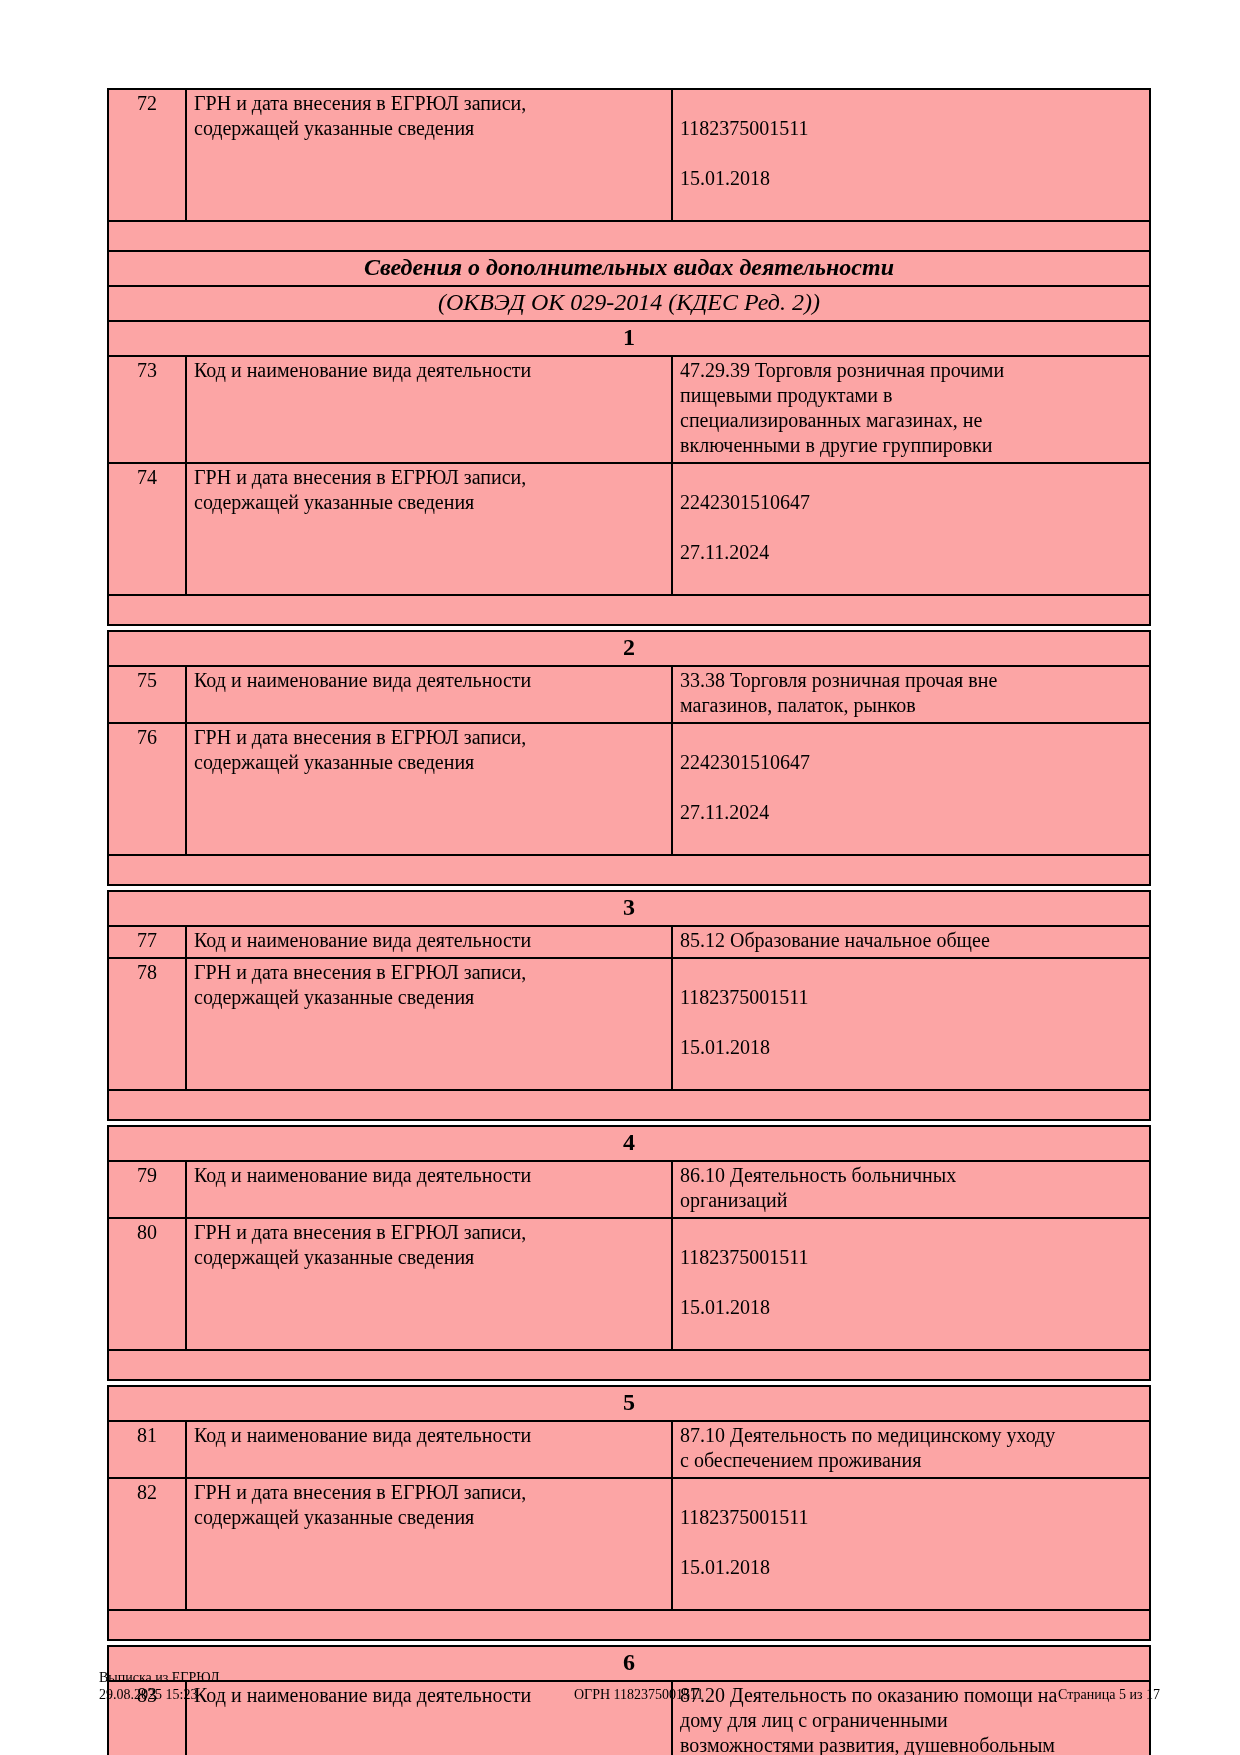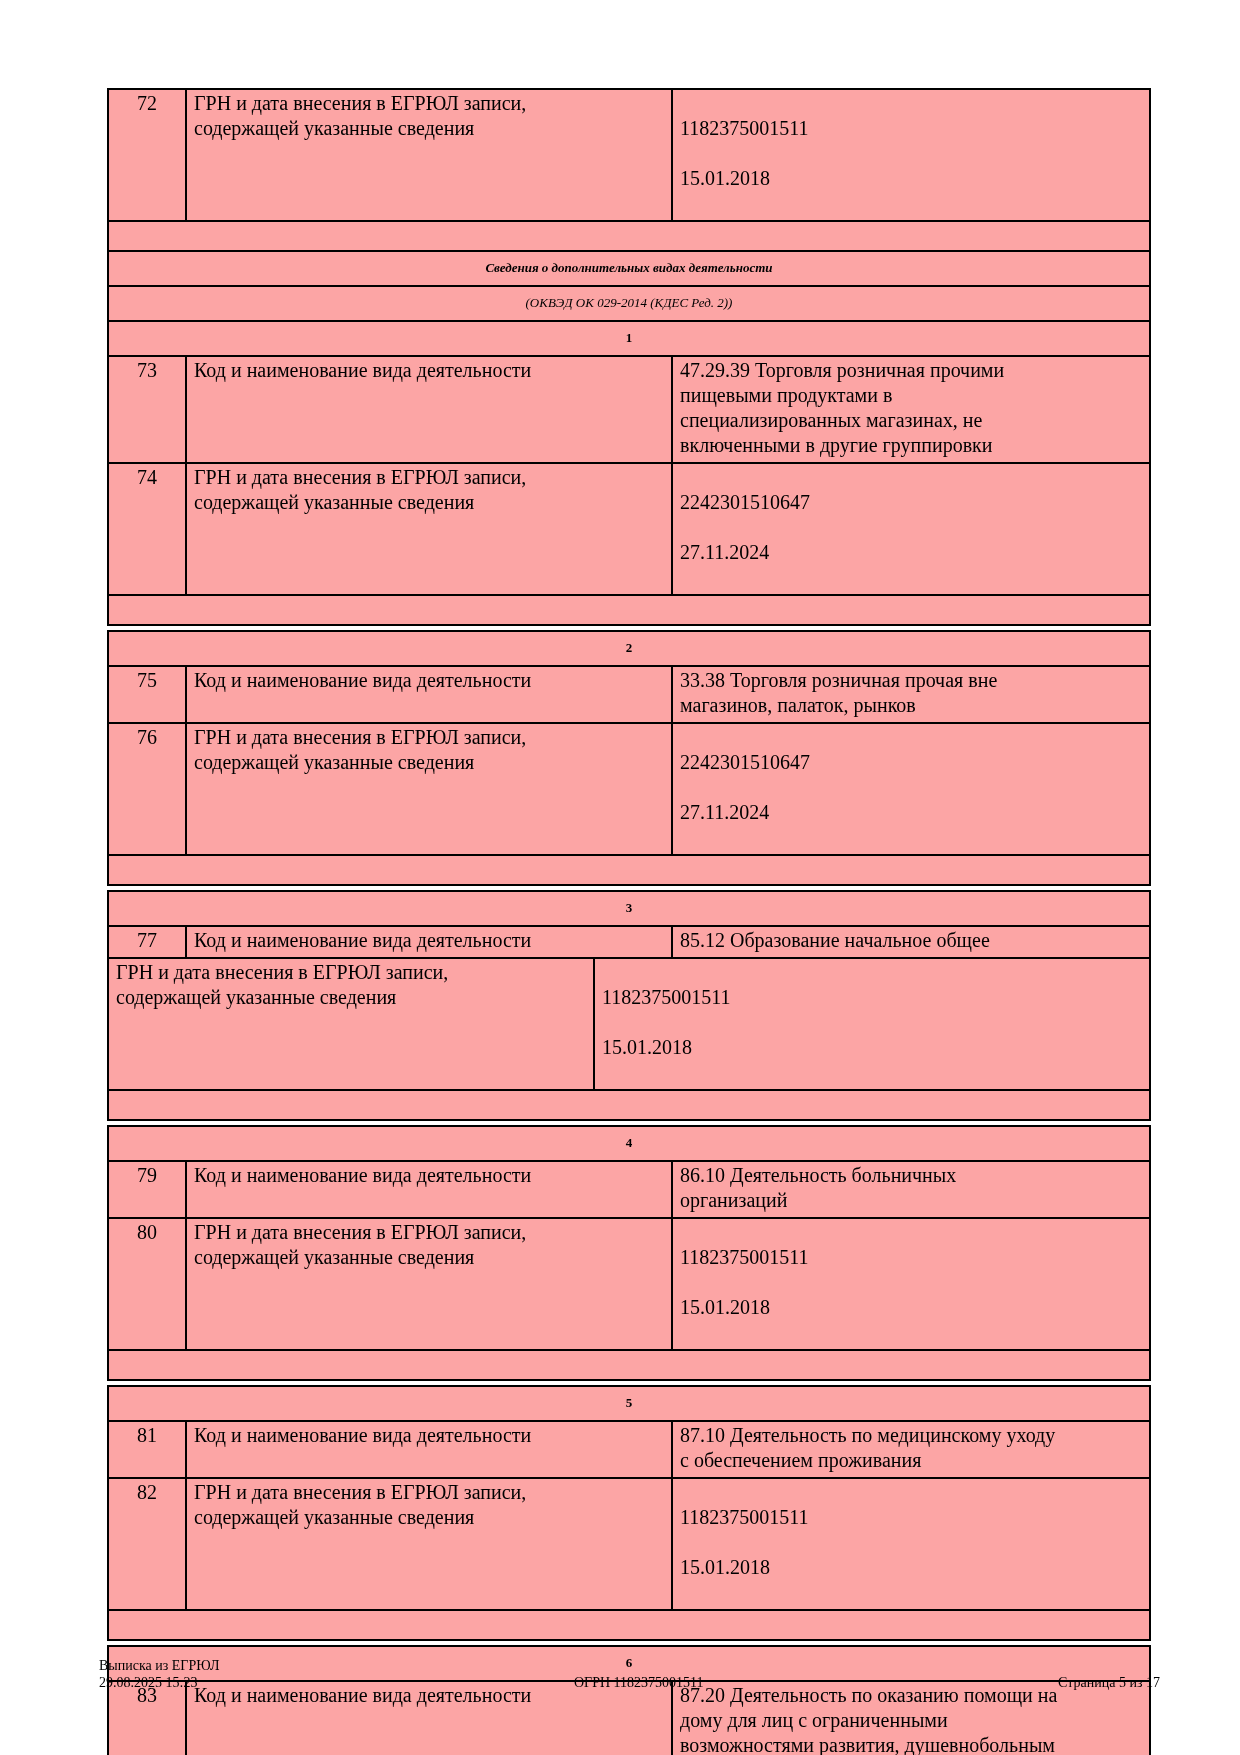--- a/index.html
+++ b/index.html
@@ -40,35 +40,35 @@
     flex: 1 1 auto;
     padding: 1px 0 4px 7px;
     font-size: 20px; line-height: 25px;
     white-space: pre-line;
   }
 
   .full {
     flex: 1 1 auto;
     text-align: center;
     padding: 3px 8px 5px 8px;
-    font-size: 13px; line-height: 25px;
+    font-size: 24px; line-height: 25px;
   }
   .title-cell    { font-weight: bold; font-style: italic; }
   .subtitle-cell { font-style: italic; }
   .index-cell    { font-weight: bold; }
 
   .spacer { height: 30px; }
 
   .footer {
     position: absolute;
     left: 99px; top: 1657px; width: 1061px;
     display: flex; justify-content: space-between; align-items: flex-end;
     font-size: 14px; line-height: 17px;
   }
-  .f-left { text-align: left; }
+  .f-left { text-align: left; margin-top: 12px; }
 </style>
 </head>
 <body>
 
 <div class="doc">
 
   <div class="tbl">
     <div class="row">
       <div class="c1">72</div>
       <div class="c2">ГРН и дата внесения в ЕГРЮЛ записи,
@@ -139,20 +139,21 @@
   <div class="tbl gap-up">
     <div class="row">
       <div class="full index-cell">3</div>
     </div>
     <div class="row">
       <div class="c1">77</div>
       <div class="c2">Код и наименование вида деятельности</div>
       <div class="c3">85.12 Образование начальное общее</div>
     </div>
     <div class="row">
+      <div class="c1">78</div>
       <div class="c2">ГРН и дата внесения в ЕГРЮЛ записи,
 содержащей указанные сведения</div>
       <div class="c3">
         <div>1182375001511</div>
         <div>15.01.2018</div>
       </div>
     </div>
     <div class="row spacer"></div>
   </div>
 

